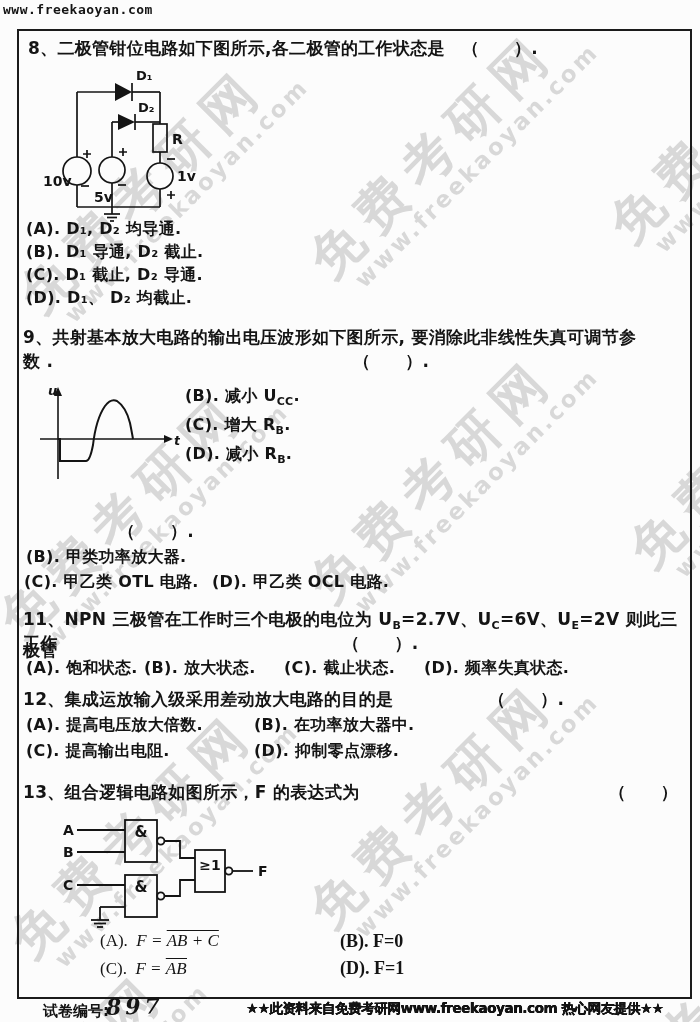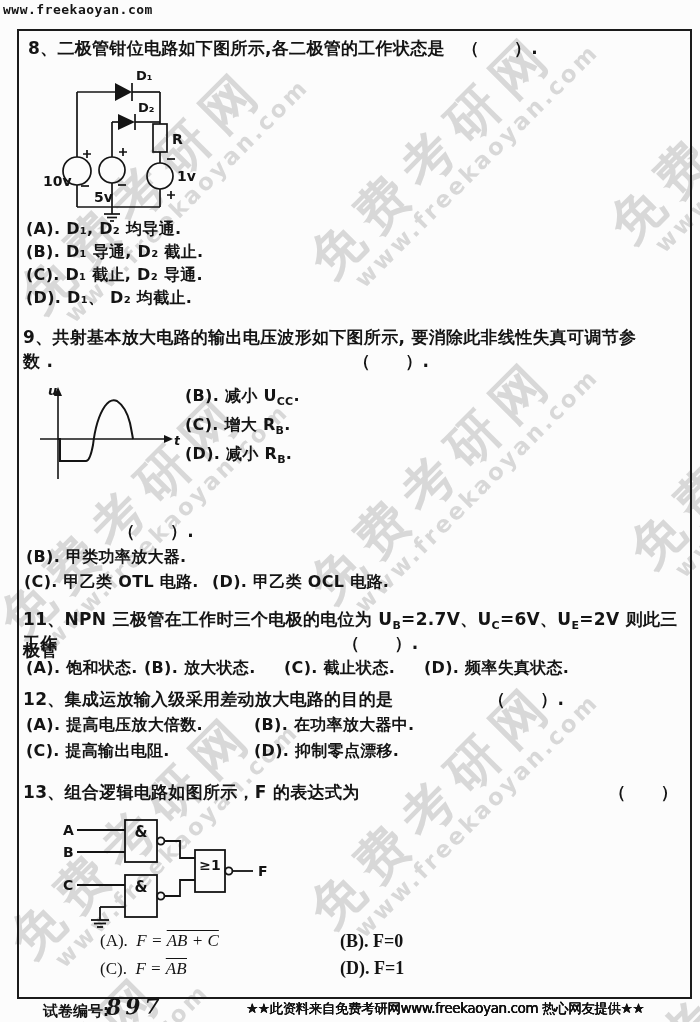--- a/index.html
+++ b/index.html
@@ -14,21 +14,21 @@
       color:#d8d8d8;font-weight:700;}
   .wm .big{display:block;font-size:52px;letter-spacing:12px;line-height:1;}
   .wm .small{display:block;font-size:23px;letter-spacing:3px;line-height:1.15;margin-left:18px;}
   
   .header-url{position:absolute;left:3px;top:2px;z-index:2;
     font-family:"DejaVu Sans Mono",monospace;font-weight:700;font-size:13px;letter-spacing:.5px;}
   .footer-left-label{position:absolute;left:43px;top:1002px;z-index:2;font-size:15px;font-weight:700;}
   .footer-paper-no{position:absolute;left:106px;top:993px;z-index:2;font-size:22px;font-weight:600;
     font-style:italic;letter-spacing:4px;font-family:"DejaVu Serif",serif;transform:rotate(-2deg);}
   .footer-credit{position:absolute;left:246px;top:1000px;width:452px;z-index:2;
-    font-size:13.5px;font-weight:400;letter-spacing:-0.4px;white-space:nowrap;
+    font-size:13.5px;font-weight:700;letter-spacing:-0.4px;white-space:nowrap;
     text-shadow:0 0 .6px #000, .4px 0 .2px #000;}
   
   .box{position:absolute;left:17px;top:29px;width:671px;height:966px;z-index:1;
        border:2.5px solid #1b1b1b;background:transparent;}
   .abs{position:absolute;}
   .stem{font-size:17px;font-weight:600;letter-spacing:.3px;line-height:24px;}
   .opt{font-size:16px;font-weight:600;letter-spacing:.3px;line-height:23px;}
   sub{font-size:11px;font-weight:700;}
   .paren{font-weight:600;}
   svg text{font-family:"DejaVu Sans",sans-serif;fill:#141414;}

